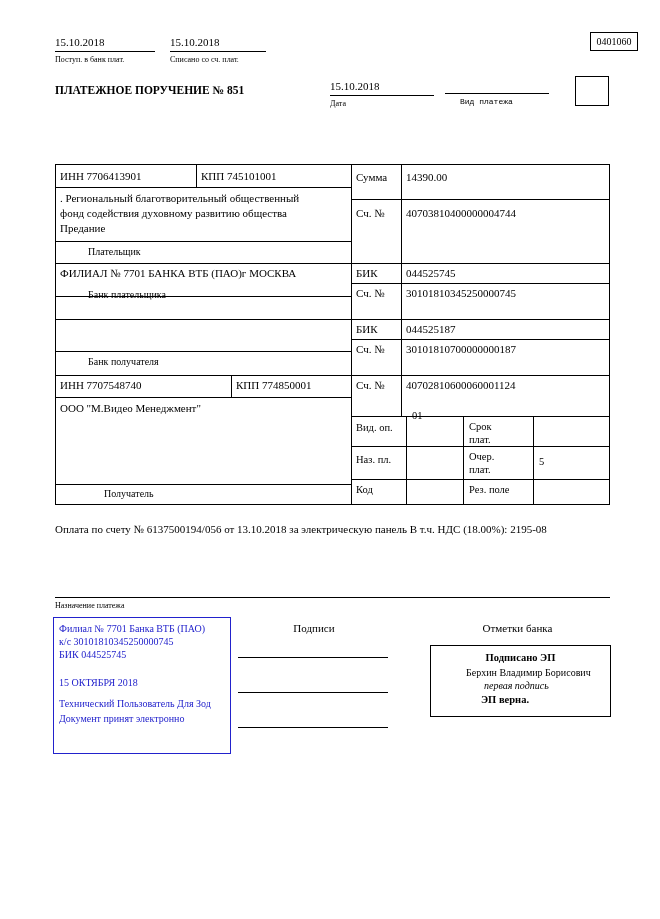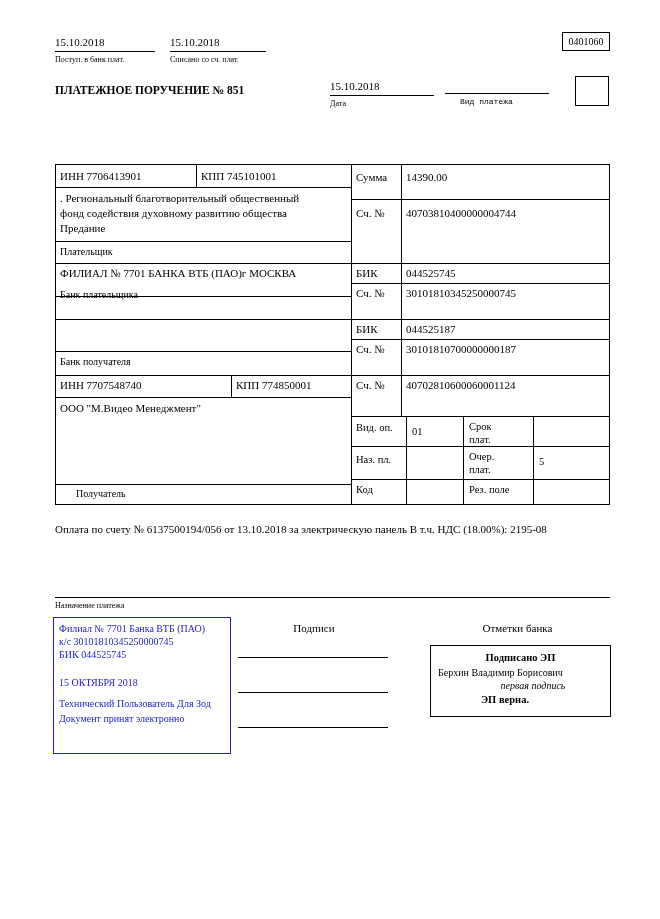--- a/index.html
+++ b/index.html
@@ -3,25 +3,25 @@
 <meta charset="utf-8">
 <style>
   * { margin:0; padding:0; box-sizing:border-box; }
   body { background:#ffffff; }
   .page {
     position:relative; width:660px; height:919px; background:#fff;
     font-family:"Liberation Serif","DejaVu Serif",serif; color:#000; overflow:hidden;
   }
   .abs { position:absolute; }
   .fs8  { font-size:8px;  line-height:10px; }
-  .fs10 { font-size:10px; line-height:12px; }
+  .fs10 { font-size:10px; line-height:12px;margin-left:28px; }
   .fs105{ font-size:10.5px; line-height:13px; }
   .fs11 { font-size:11px; line-height:13px; }
   .bold { font-weight:bold; }
-  .italic { font-style:italic;text-align:center; }
+  .italic { font-style:italic; }
   .center { text-align:center; }
   .underfield { border-bottom:1px solid #000; min-height:14px; }
   .hline { position:absolute; border-top:1px solid #000; height:0; }
   .vline { position:absolute; border-left:1px solid #000; width:0; }
   .box { border:1px solid #000; }
   .table-wrap { position:absolute; left:55px; top:164px; width:555px; height:341px; border:1px solid #000; }
   .stamp {
     position:absolute; left:53px; top:617px; width:178px; height:137px;
     border:1px solid var(--stamp-blue,#2222cc); color:var(--stamp-blue,#2222cc);
     font-size:10px; line-height:13px; padding:4px 5px;
@@ -104,21 +104,21 @@
     <div class="abs fs10" style="left:4px; top:191px;">Банк получателя</div>
 
     <div class="abs fs11" style="left:4px; top:214px;">ИНН 7707548740</div>
     <div class="abs fs11" style="left:180px; top:214px;">КПП 774850001</div>
     <div class="abs fs11" style="left:300px; top:214px;">Сч. №</div>
     <div class="abs fs11" style="left:350px; top:214px;">40702810600060001124</div>
     <div class="abs fs11" style="left:4px; top:237px; width:285px;">ООО "М.Видео Менеджмент"</div>
     <div class="abs fs10" style="left:20px; top:323px;">Получатель</div>
 
     <div class="abs fs105" style="left:300px; top:256px;">Вид. оп.</div>
-    <div class="abs fs105" style="left:356px; top:260px;">01</div>
+    <div class="abs fs105" style="left:356px; top:244px;">01</div>
     <div class="abs fs105" style="left:413px; top:255px; width:44px;">Срок плат.</div>
     <div class="abs fs105" style="left:300px; top:288px;">Наз. пл.</div>
     <div class="abs fs105" style="left:413px; top:285px; width:44px;">Очер. плат.</div>
     <div class="abs fs105" style="left:483px; top:290px;">5</div>
     <div class="abs fs105" style="left:300px; top:318px;">Код</div>
     <div class="abs fs105" style="left:413px; top:318px; width:62px;">Рез. поле</div>
   </div>
 
   <div class="abs fs11" style="left:55px; top:520px; width:552px; line-height:19px;">Оплата по счету № 6137500194/056 от 13.10.2018 за электрическую панель В т.ч. НДС (18.00%): 2195-08</div>
   <div class="hline" style="top:597px; left:55px; width:555px;"></div>

